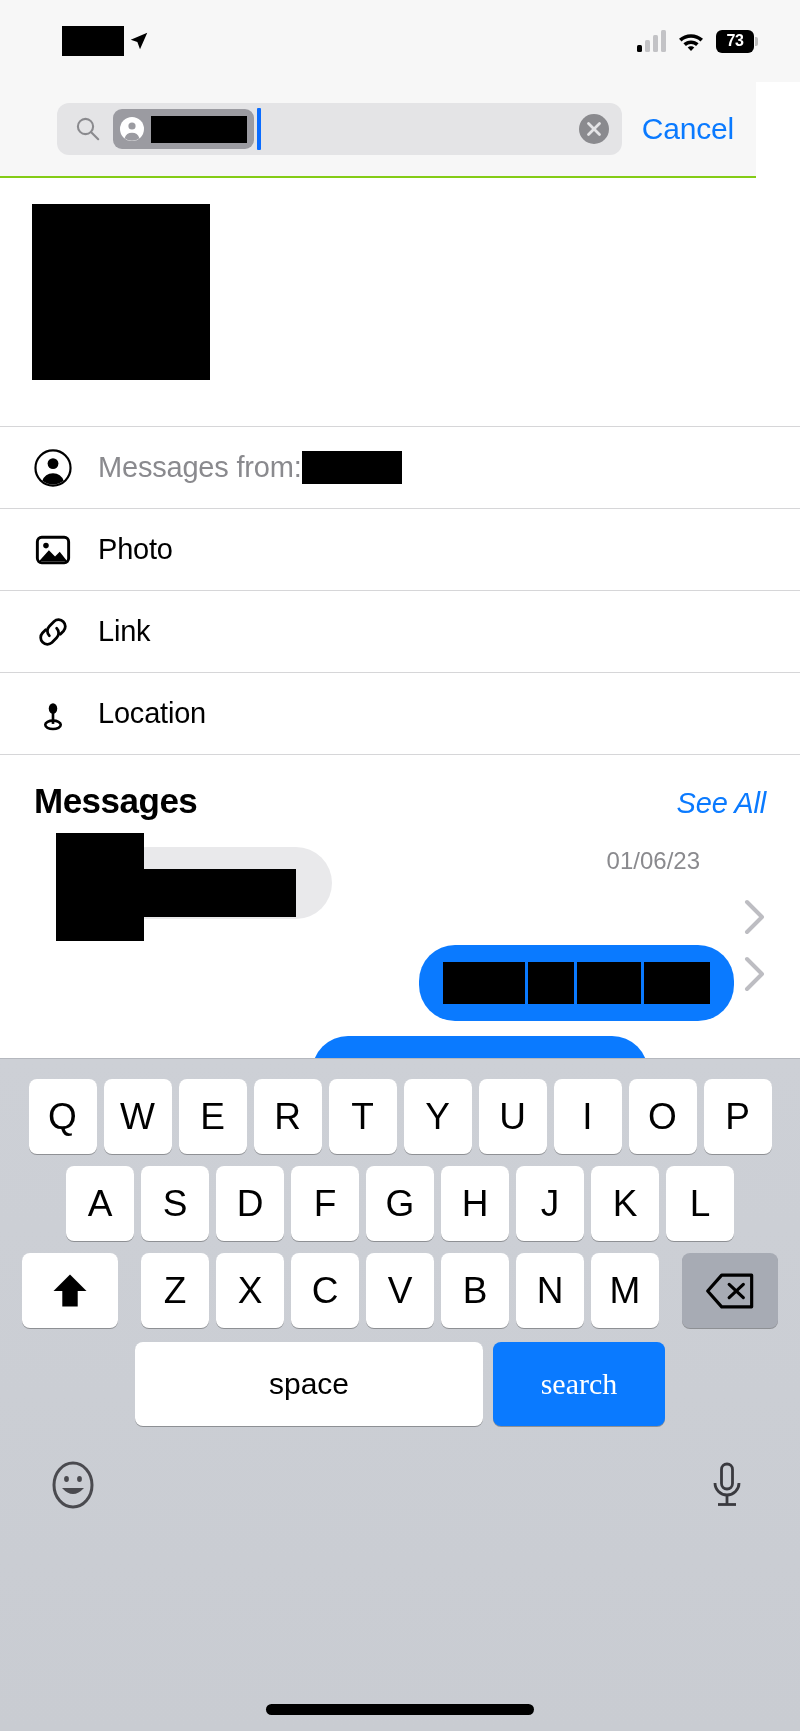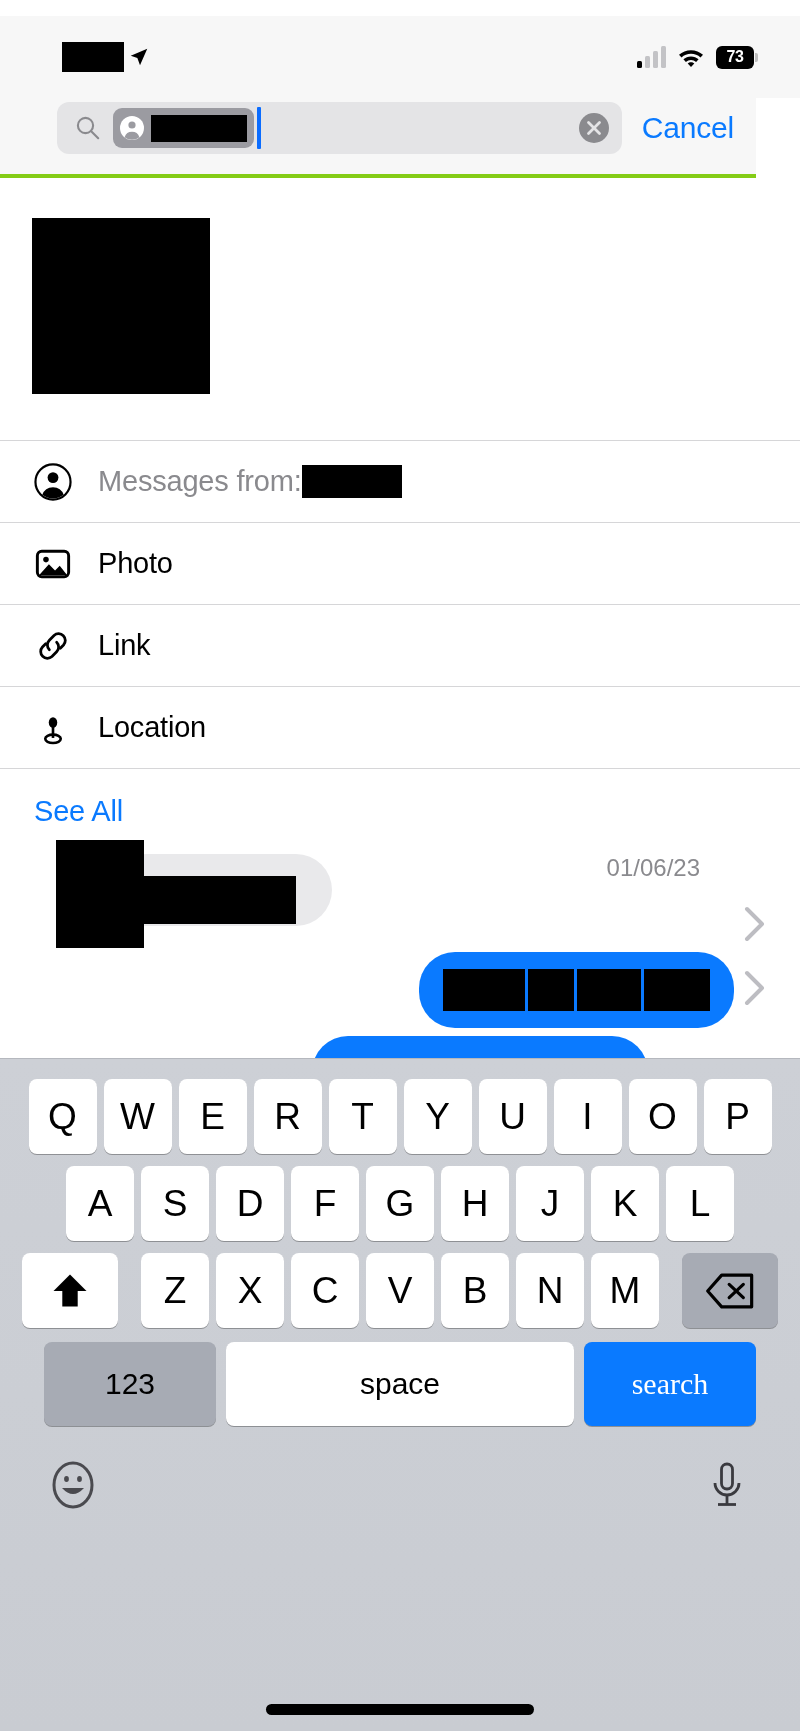--- a/index.html
+++ b/index.html
@@ -17,21 +17,21 @@
   #app {
     position: relative;
     width: 800px;
     height: 1731px;
     background: #ffffff;
   }
 
   
   .status-bar {
     position: absolute;
-    top: 16px; left: 0;
+    top: 0; left: 0;
     width: 800px;
     height: 82px;
     background: #f7f7f7;
     display: flex;
     align-items: center;
     justify-content: space-between;
     padding: 0 42px 0 62px;
   }
   .status-left {
     display: flex;
@@ -102,21 +102,21 @@
     margin-left: 1px;
   }
 
   
   .search-bar-row {
     position: absolute;
     top: 82px; left: 0;
     width: 756px;
     height: 96px;
     background: #f7f7f7;
-    border-bottom: 4px solid #84cc16;
+    border-bottom: 2px solid #84cc16;
     display: flex;
     align-items: center;
     padding: 0 22px 0 57px;
   }
   .search-field {
     flex: 1;
     height: 52px;
     background: #e4e4e6;
     border-radius: 12px;
     display: flex;
@@ -153,21 +153,21 @@
     color: #0a7aff;
     font-size: 30px;
     margin-left: 20px;
     white-space: nowrap;
     letter-spacing: -0.2px;
   }
 
   
   .content {
     position: absolute;
-    top: 194px; left: 0;
+    top: 180px; left: 0;
     width: 800px;
     height: 880px;
     background: #ffffff;
     overflow: hidden;
   }
 
   .hero-redact {
     width: 178px;
     height: 176px;
     margin: 24px 0 0 32px;
@@ -214,20 +214,21 @@
   .messages-title {
     font-size: 35px;
     font-weight: bold;
     color: #000000;
     letter-spacing: -0.5px;
   }
   .see-all {
     font-size: 29px;
     color: #0a7aff;
     letter-spacing: -0.2px;
+    font-style: italic;
   }
 
   .msg-result {
     position: relative;
     padding: 0 34px;
     margin-top: 18px;
   }
   .msg-date {
     position: absolute;
     right: 100px;
@@ -505,20 +506,21 @@
             <ellipse cx="13" cy="20.4" rx="5.3" ry="2.9" fill="none" stroke="#000" stroke-width="1.8"></ellipse>
           </svg>
         </div>
         <span class="filter-label">Location</span>
       </div>
 
     </div>
 
     
     <div class="messages-head">
+      <span class="messages-title">Messages</span>
       <span class="see-all">See All</span>
     </div>
 
     <div class="msg-result">
       <span class="msg-date">01/06/23</span>
       <svg class="msg-chevron" viewBox="0 0 22 36">
         <polyline points="3,3 18,18 3,33" fill="none" stroke="#bdbdc2" stroke-width="4" stroke-linecap="round" stroke-linejoin="round"></polyline>
       </svg>
 
       <div class="bubble-row">
@@ -588,21 +590,20 @@
       <div class="key-backspace">
         <svg width="50" height="38" viewBox="0 0 30 22">
           <path d="M10 1.5 L28 1.5 L28 20.5 L10 20.5 L1.6 11 Z" fill="none" stroke="#000" stroke-width="1.9" stroke-linejoin="round"></path>
           <line x1="14.5" y1="7" x2="23" y2="15" stroke="#000" stroke-width="1.9" stroke-linecap="round"></line>
           <line x1="23" y1="7" x2="14.5" y2="15" stroke="#000" stroke-width="1.9" stroke-linecap="round"></line>
         </svg>
       </div>
     </div>
 
     <div class="kb-row kb-row-4">
-      <div class="key-123">123</div>
       <div class="key-space">space</div>
       <div class="key-search">search</div>
     </div>
 
     <div class="kb-bottom">
       <svg class="emoji-icon" viewBox="0 0 44 50">
         <ellipse cx="22" cy="25" rx="19" ry="22" fill="none" stroke="#4a4a4f" stroke-width="3"></ellipse>
         <ellipse cx="15.5" cy="19" rx="2.4" ry="3" fill="#4a4a4f"></ellipse>
         <ellipse cx="28.5" cy="19" rx="2.4" ry="3" fill="#4a4a4f"></ellipse>
         <path d="M11 28 Q22 40 33 28 Z" fill="#4a4a4f"></path>

